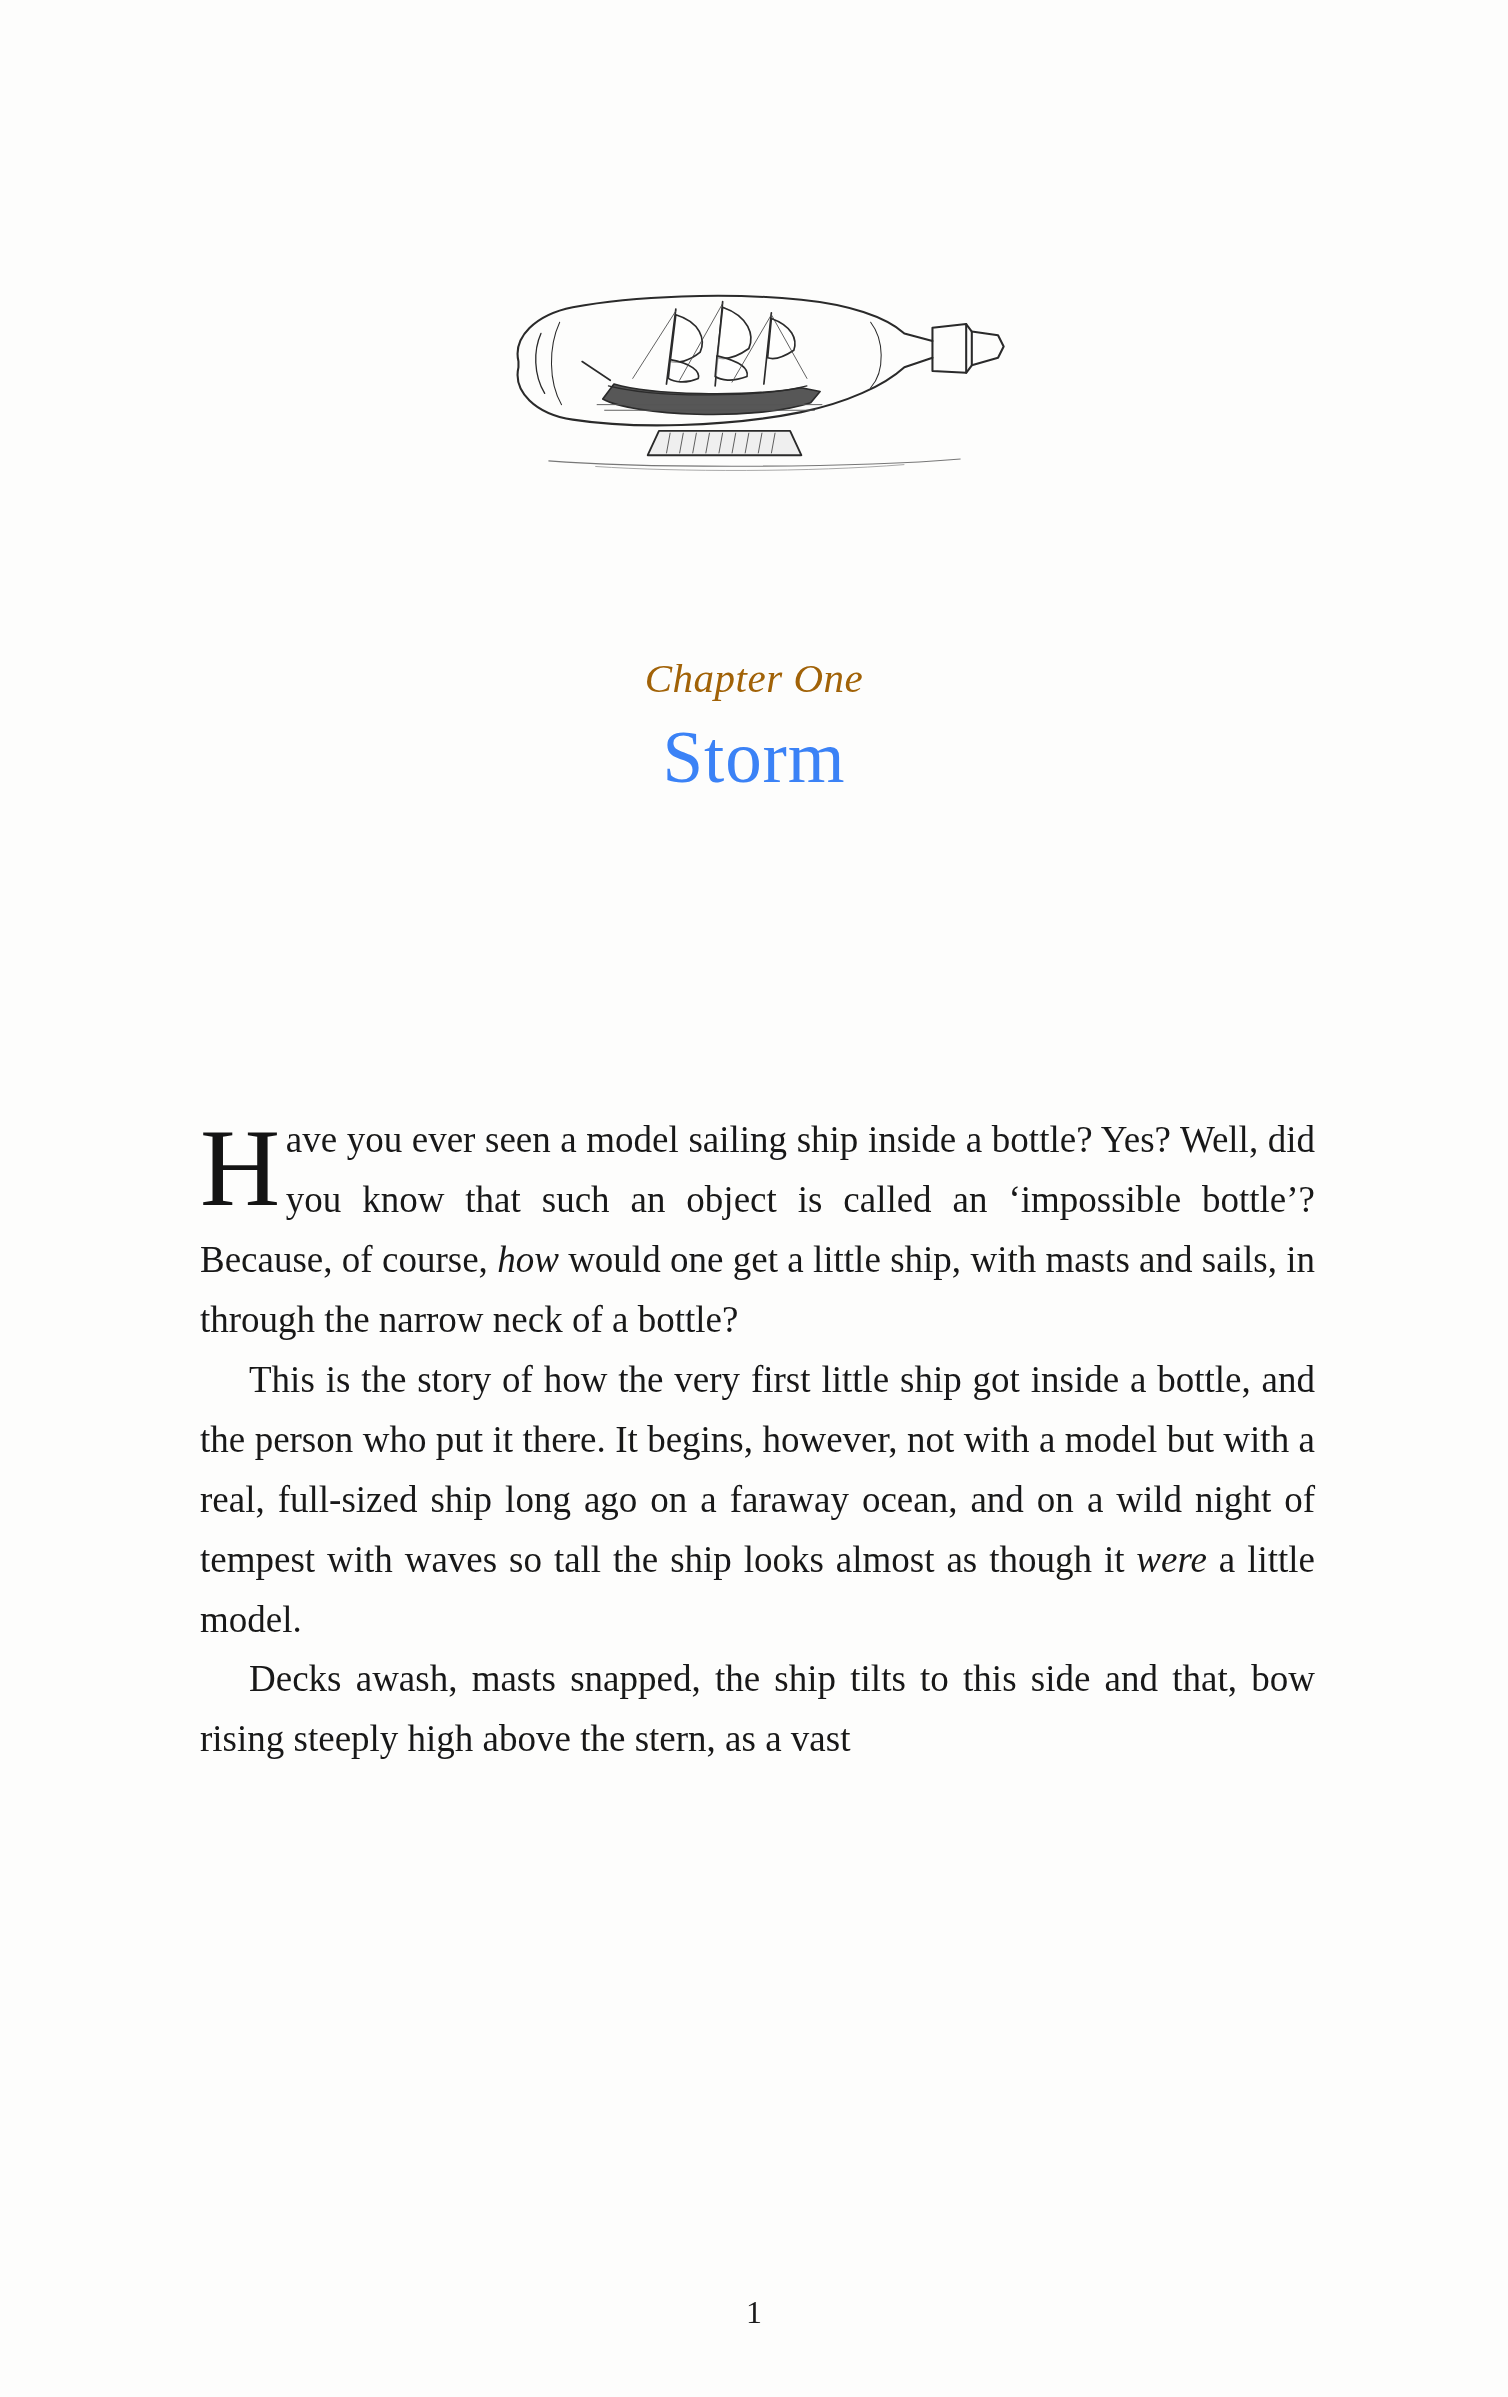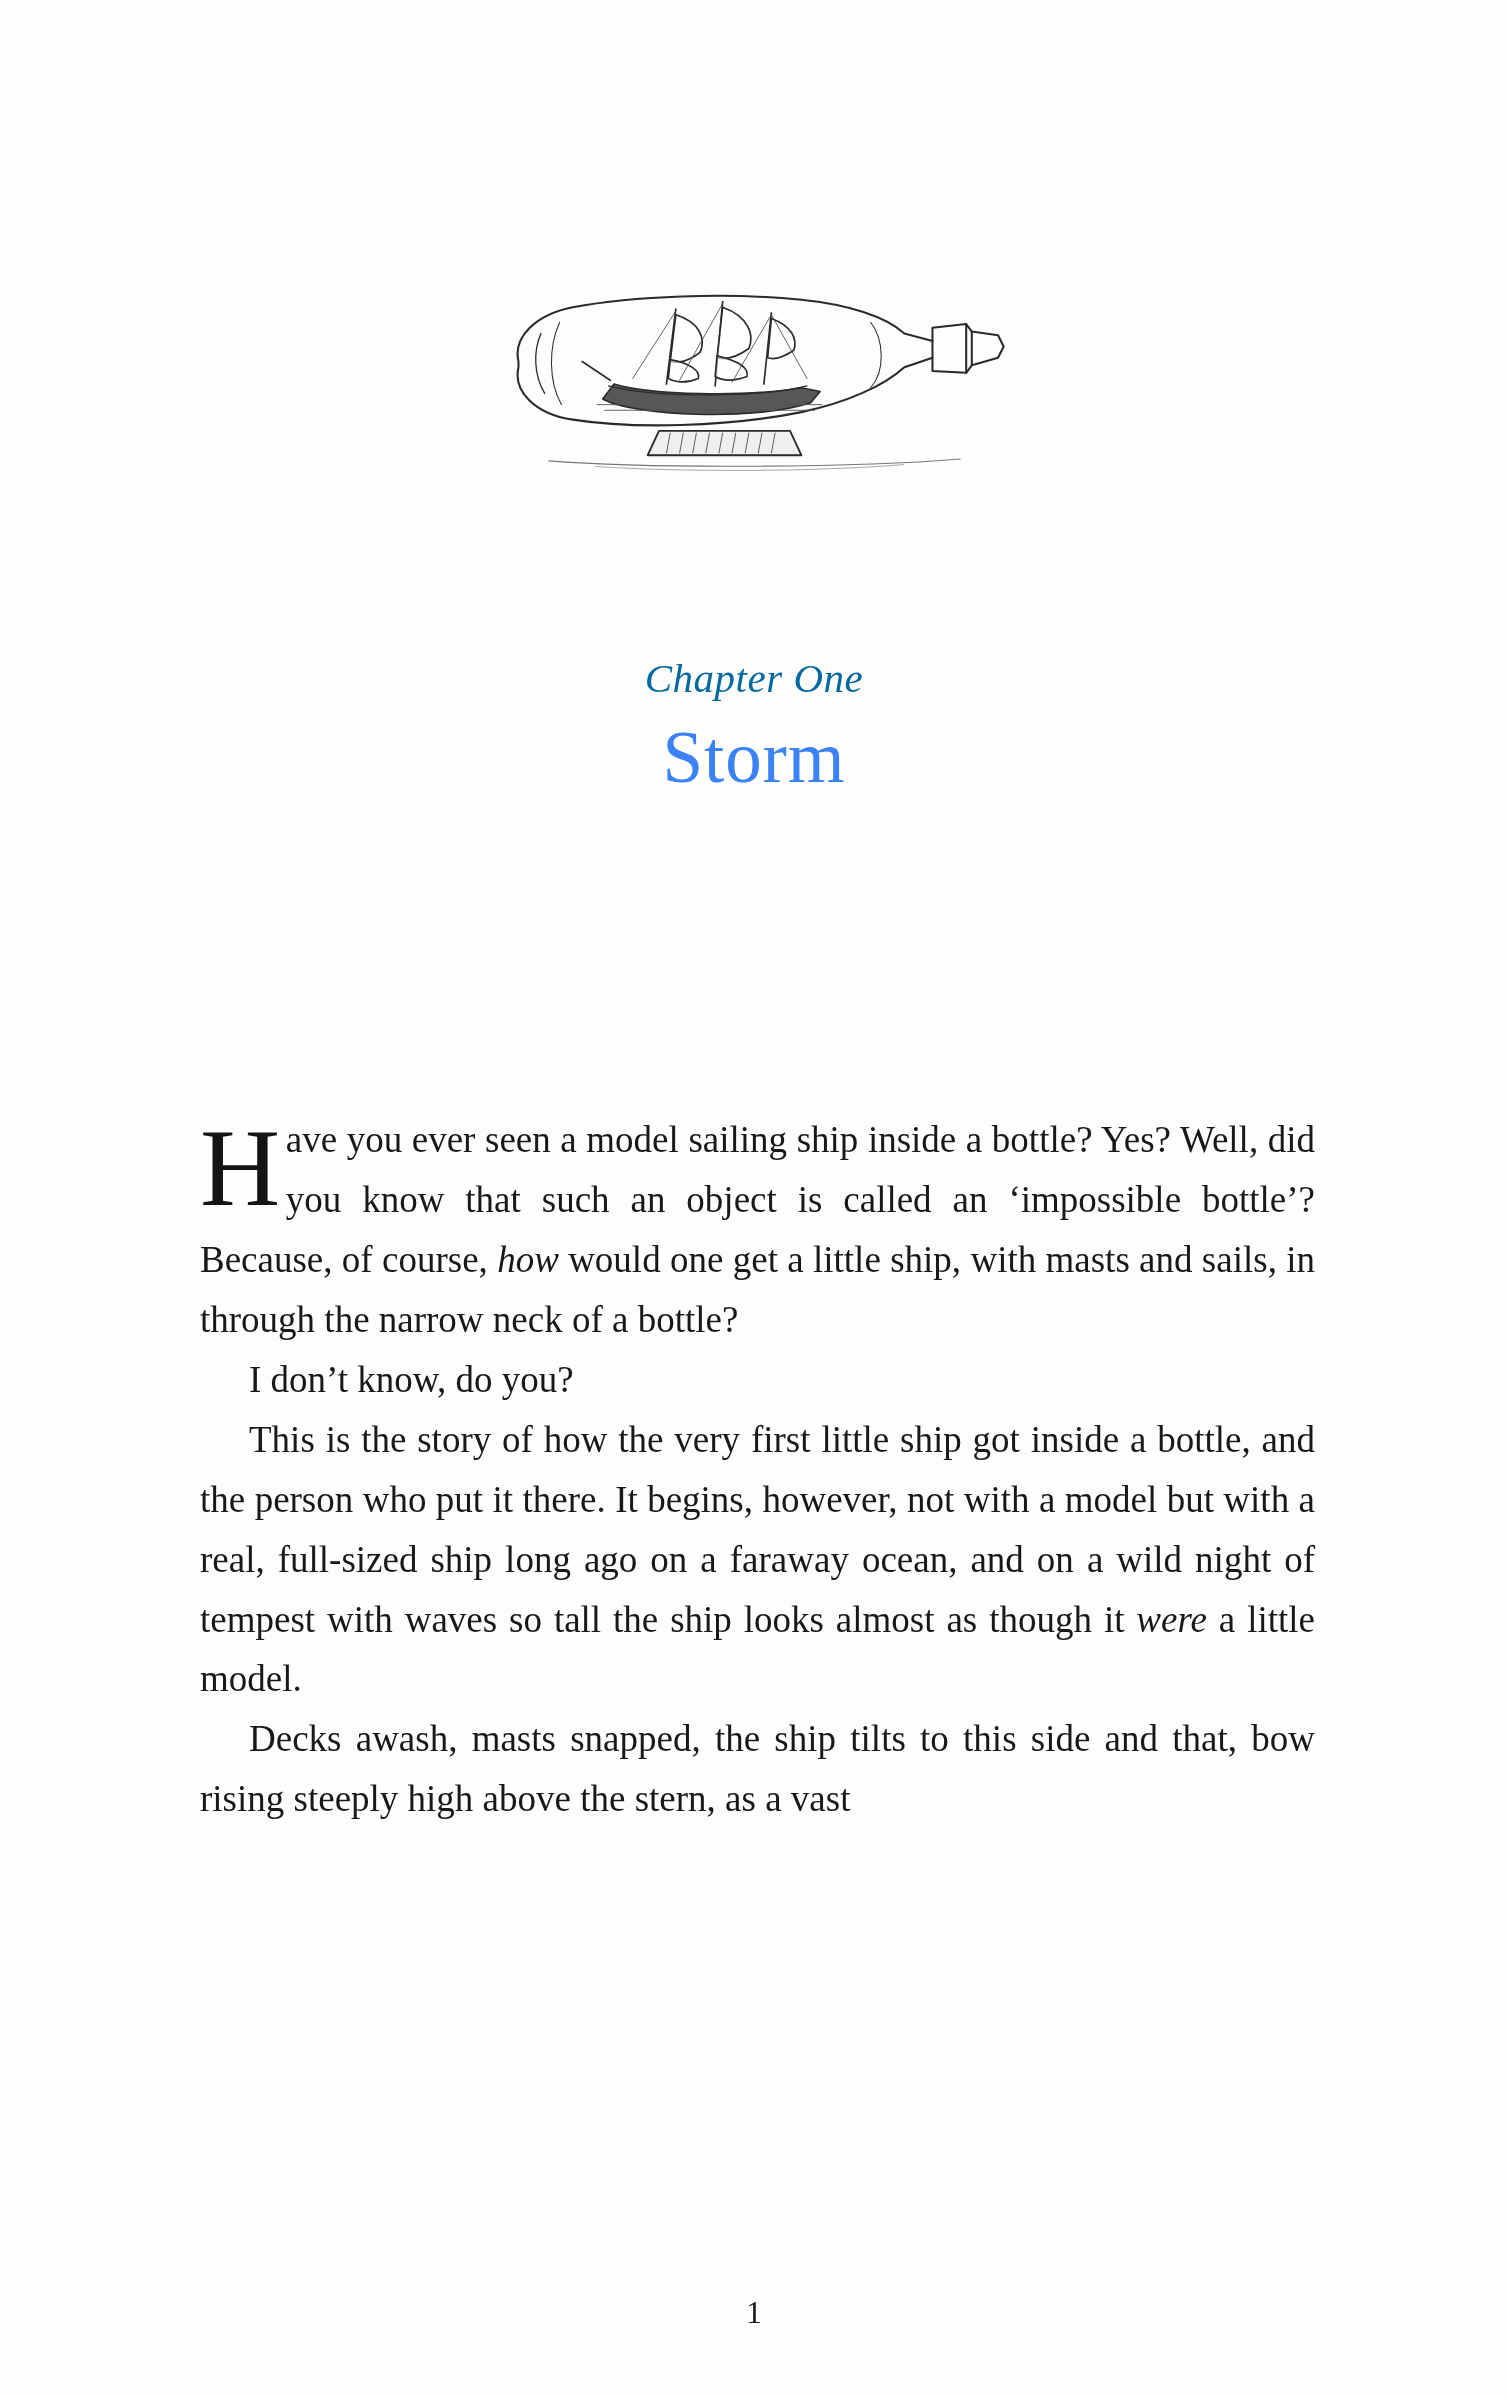--- a/index.html
+++ b/index.html
@@ -41,21 +41,21 @@
     top: 656px;
     left: 0;
     width: 100%;
     text-align: center;
   }
   .chapter-label {
     font-family: "Liberation Serif", serif;
     font-style: italic;
     font-size: 41px;
     letter-spacing: 0.5px;
-    color: #0369a1;
+    color: #a16207;
     margin: 0 0 19px 0;
     line-height: 1.1;
   }
   .chapter-title {
     font-family: "Liberation Serif", serif;
     font-size: 73px;
     letter-spacing: 0.9px;
     color: #3b82f6;
     margin: 0;
     line-height: 1.05;
@@ -173,23 +173,20 @@
     <div class="chapter-label">Chapter One</div>
     <h1 class="chapter-title">Storm</h1>
   </div>
 
   <div class="body-text">
 
     <p class="para first dropcap-wrap">
       <span class="dropcap">H</span><span>ave you ever seen a model sailing ship inside a bottle? Yes? Well, did you know that such an object is called an ‘impossible bottle’? Because, of course, </span><em>how</em><span> would one get a little ship, with masts and sails, in through the narrow neck of a bottle?</span>
     </p>
 
-    <p class="para">
-      <span>I don’t know, do you?</span>
-    </p>
 
     <p class="para">
       <span>This is the story of how the very first little ship got inside a bottle, and the person who put it there. It begins, however, not with a model but with a real, full-sized ship long ago on a faraway ocean, and on a wild night of tempest with waves so tall the ship looks almost as though it </span><em>were</em><span> a little model.</span>
     </p>
 
     <p class="para">
       <span>Decks awash, masts snapped, the ship tilts to this side and that, bow rising steeply high above the stern, as a vast</span>
     </p>
 
   </div>

